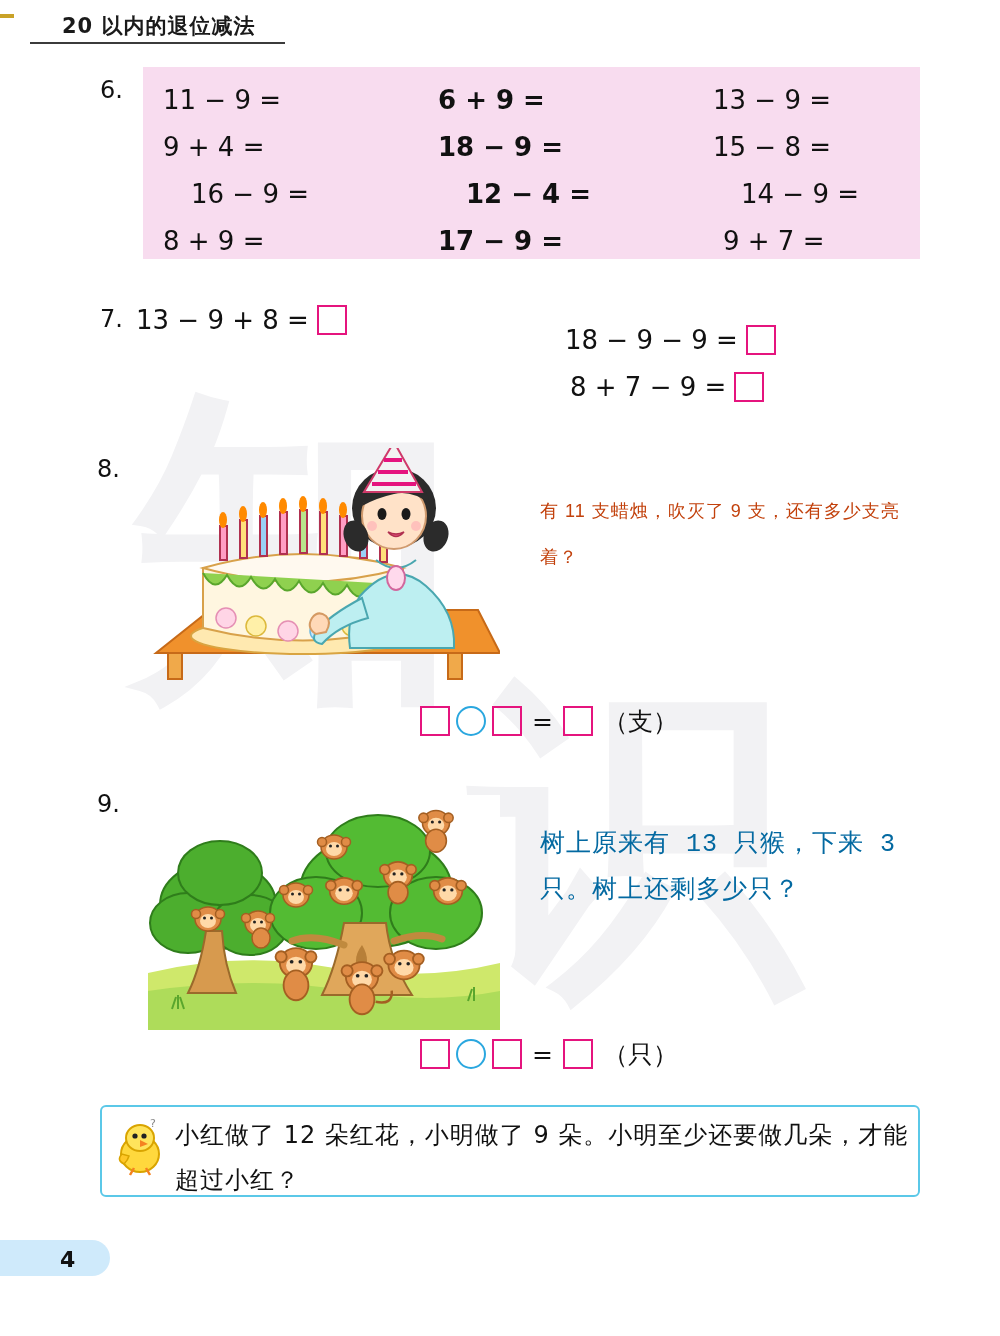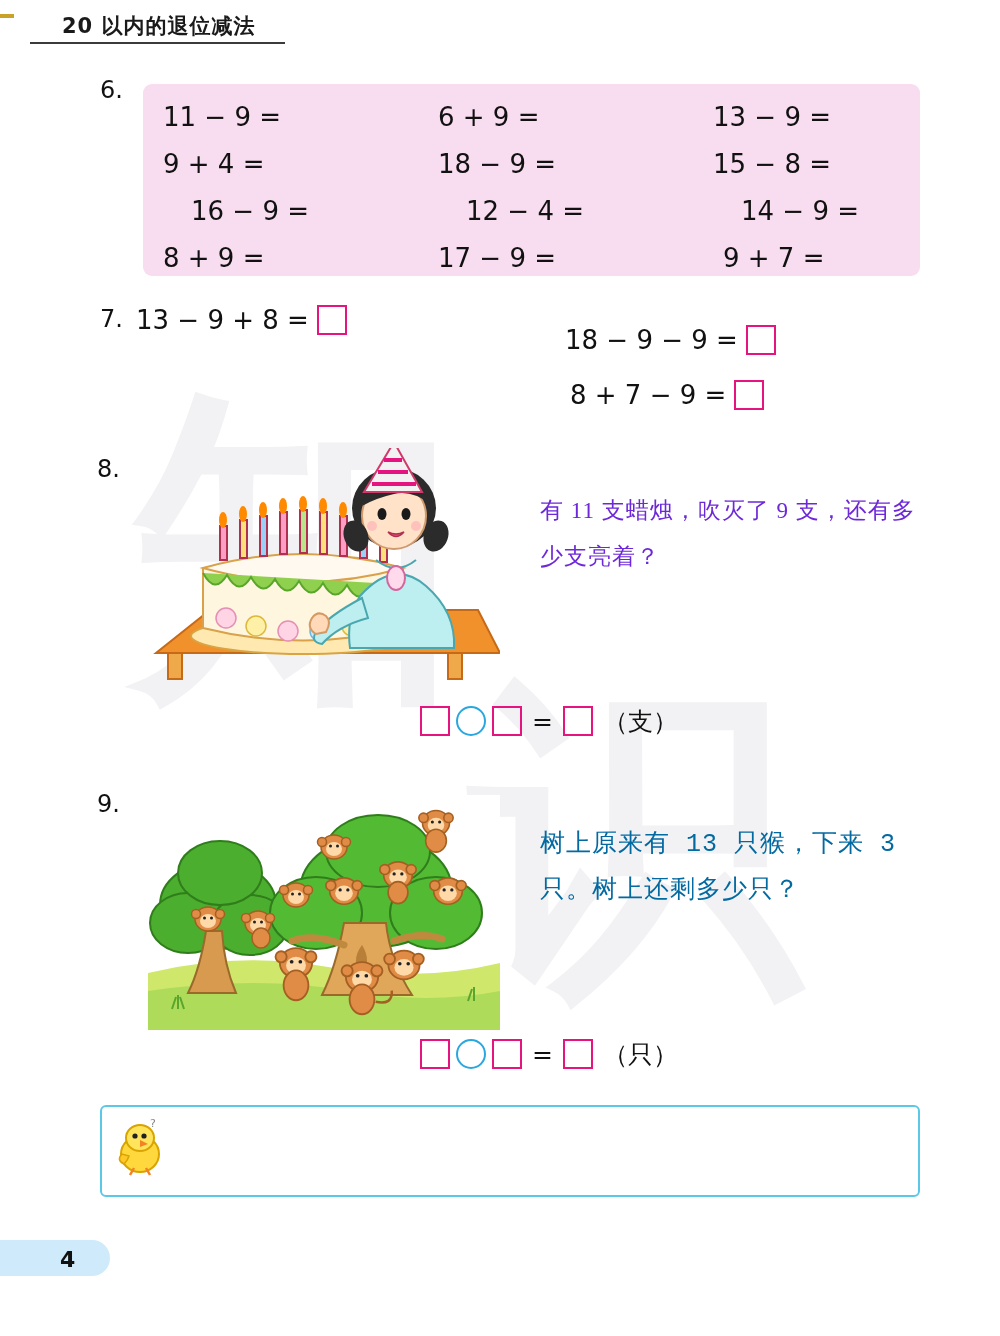--- a/index.html
+++ b/index.html
@@ -74,55 +74,54 @@
     position: absolute;
     font-family: "DejaVu Sans", sans-serif;
     font-size: 24px;
     color: #111;
   }
   .q6-label { left: 100px; top: 76px; }
 
   .pink-box {
     position: absolute;
     left: 143px;
-    top: 84px;
+    top: 67px;
     width: 777px;
     height: 192px;
     background: #f8dcef;
-    border-radius: 9px;
   }
   .pink-box .cell {
     position: absolute;
     font-family: "DejaVu Sans", sans-serif;
     font-size: 26px;
     color: #111;
     white-space: nowrap;
   }
   .col0 { left: 20px; }
-  .col1 { left: 295px; }
+  .col1 { left: 295px; font-weight: bold; }
   .col2 { left: 570px; }
   .col2r { left: 580px; }
   .row0 { top: 18px; }
   .row1 { top: 65px; }
   .row2 { top: 112px; margin-left: 28px; }
   .row3 { top: 159px; }
 
   
   .q7-label { left: 100px; top: 305px; }
   .q7-item {
     position: absolute;
     font-family: "DejaVu Sans", sans-serif;
     font-size: 26px;
     color: #111;
     white-space: nowrap;
   }
   .q7-a { left: 136px; top: 305px; }
   .q7-b { left: 565px; top: 305px; margin-top: 20px; }
   .q7-c { left: 148px; top: 360px; }
-  .q7-d { left: 570px; top: 380px; }
+  .q7-d { left: 570px; top: 372px; }
 
   .ansbox {
     display: inline-block;
     width: 30px;
     height: 30px;
     border: 2px solid #e5147e;
     vertical-align: -6px;
     margin-left: 8px;
     box-sizing: border-box;
   }
@@ -136,24 +135,24 @@
     top: 448px;
     width: 352px;
     height: 235px;
   }
 
   .text-right-8 {
     position: absolute;
     left: 540px;
     top: 488px;
     width: 390px;
-    font-family: Liberation Serif, serif;
-    font-size: 23px;
+    font-family: Liberation Sans, sans-serif;
+    font-size: 18px;
     line-height: 46px;
-    color: #6d28d9;
+    color: #c2410c;
     letter-spacing: 1px;
   }
 
   .eq-row {
     position: absolute;
     font-family: "DejaVu Sans", sans-serif;
     font-size: 25px;
     color: #111;
   }
   .eq8 { left: 420px; top: 705px; }
@@ -531,17 +530,18 @@
       <ellipse cx="30" cy="36" rx="19" ry="18" fill="#ffd83d" stroke="#d9a400" stroke-width="2"></ellipse>
       <ellipse cx="30" cy="20" rx="14" ry="13" fill="#ffe45c" stroke="#d9a400" stroke-width="2"></ellipse>
       <circle cx="25" cy="18" r="2.6" fill="#222"></circle>
       <circle cx="34" cy="18" r="2.6" fill="#222"></circle>
       <polygon points="30,22 38,26 30,29" fill="#f58220"></polygon>
       <path d="M12 36 q-6 6 2 10 q4 -4 5 -8 Z" fill="#ffc727" stroke="#d9a400" stroke-width="1.5"></path>
       <path d="M24 50 l-4 7 M36 50 l4 7" stroke="#f58220" stroke-width="2.5"></path>
       <text x="40" y="9" font-family="DejaVu Sans, sans-serif" font-size="11" fill="#888">?</text>
     </svg>
   </div>
+  <div class="think-text">小红做了 12 朵红花，小明做了 9 朵。小明至少还要做几朵，才能超过小红？</div>
 
   <div class="pagenum-shape"></div>
   <div class="pagenum">4</div>
 
 </div>
 
 </body></html>

